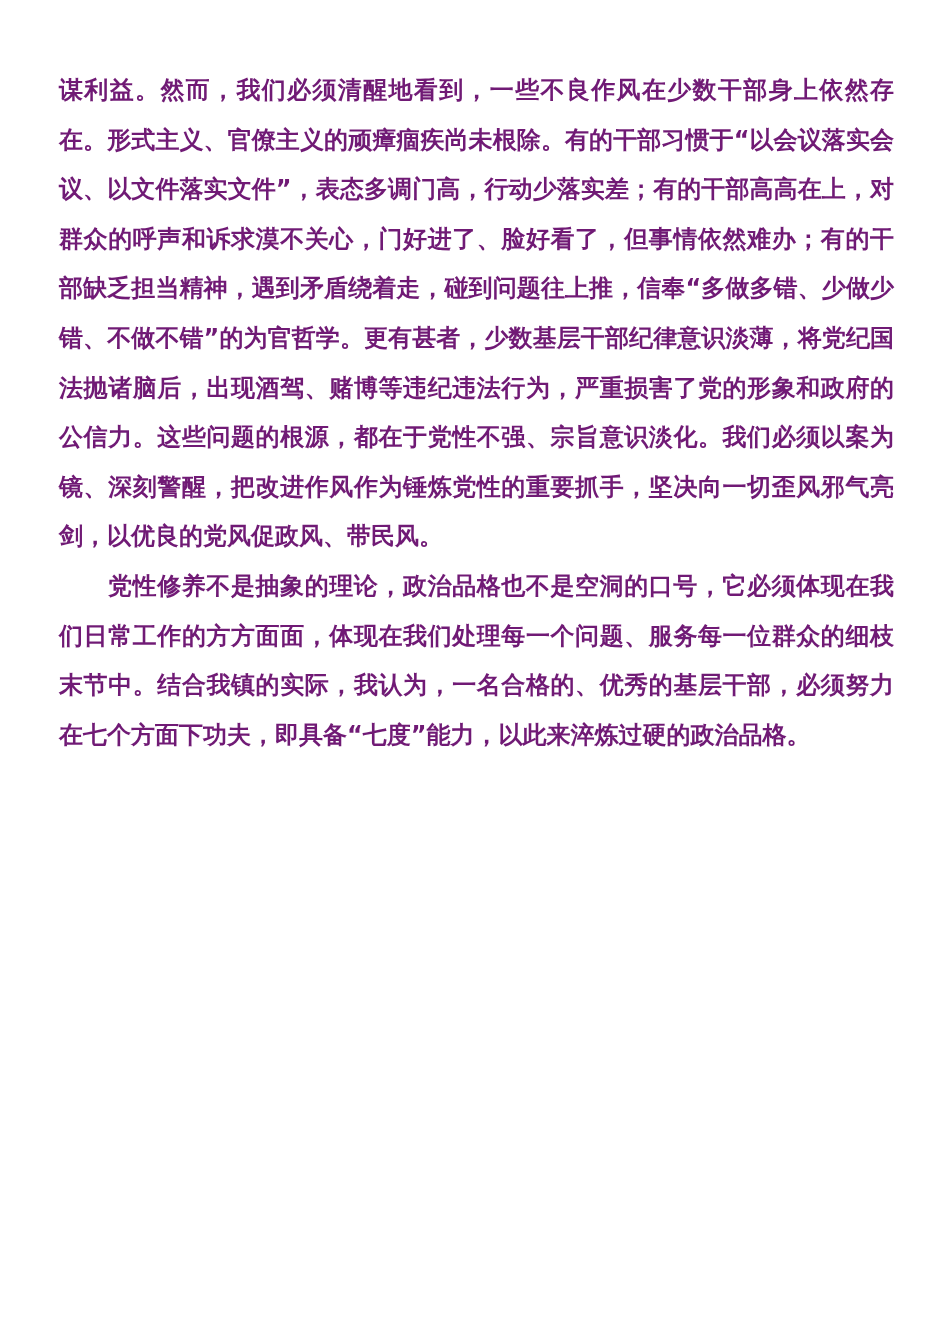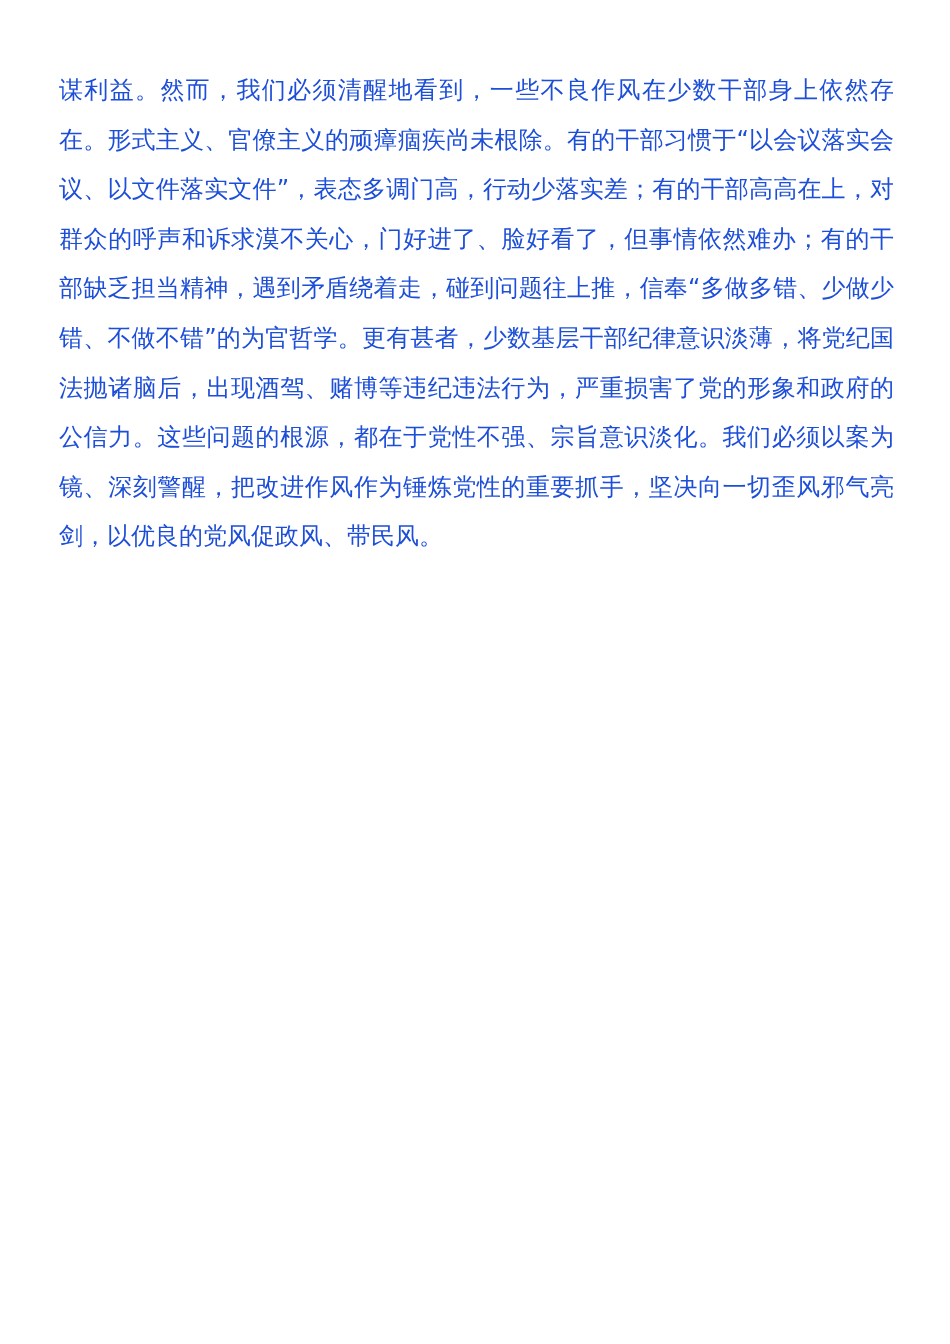--- a/index.html
+++ b/index.html
@@ -5,26 +5,28 @@
     html, body { margin: 0; padding: 0; background: #ffffff; }
     body { width: 950px; height: 1344px; overflow: hidden; position: relative; }
     .page {
       position: absolute;
       left: 59px;
       top: 66px;
       width: 835px;
       font-family: "DejaVu Sans", "Liberation Sans", sans-serif;
       font-size: 24px;
       line-height: 49.6px;
-      color: #1d4ed8;
+      color: #701a75;
       text-align: justify;
       text-justify: inter-character;
+      font-weight: bold;
     }
     .para { margin: 0; }
     .indent { text-indent: 49px; }
     .heading { text-indent: 49px; }
   </style>
 </head>
 <body>
 
 <div class="page">
   <p class="para">谋利益。然而，我们必须清醒地看到，一些不良作风在少数干部身上依然存在。形式主义、官僚主义的顽瘴痼疾尚未根除。有的干部习惯于“以会议落实会议、以文件落实文件”，表态多调门高，行动少落实差；有的干部高高在上，对群众的呼声和诉求漠不关心，门好进了、脸好看了，但事情依然难办；有的干部缺乏担当精神，遇到矛盾绕着走，碰到问题往上推，信奉“多做多错、少做少错、不做不错”的为官哲学。更有甚者，少数基层干部纪律意识淡薄，将党纪国法抛诸脑后，出现酒驾、赌博等违纪违法行为，严重损害了党的形象和政府的公信力。这些问题的根源，都在于党性不强、宗旨意识淡化。我们必须以案为镜、深刻警醒，把改进作风作为锤炼党性的重要抓手，坚决向一切歪风邪气亮剑，以优良的党风促政风、带民风。</p>
+  <p class="para indent">党性修养不是抽象的理论，政治品格也不是空洞的口号，它必须体现在我们日常工作的方方面面，体现在我们处理每一个问题、服务每一位群众的细枝末节中。结合我镇的实际，我认为，一名合格的、优秀的基层干部，必须努力在七个方面下功夫，即具备“七度”能力，以此来淬炼过硬的政治品格。</p>
 </div>
 
 </body></html>

